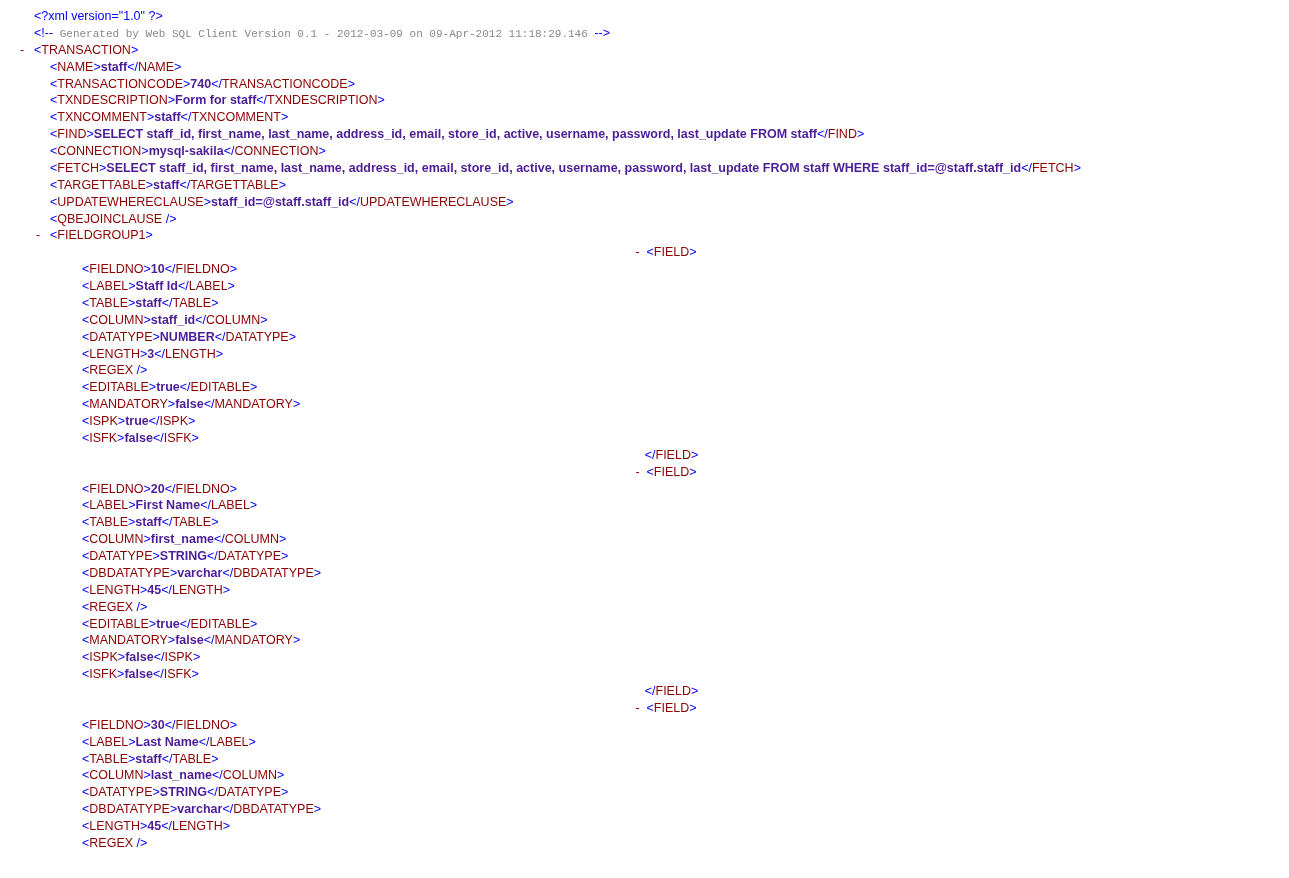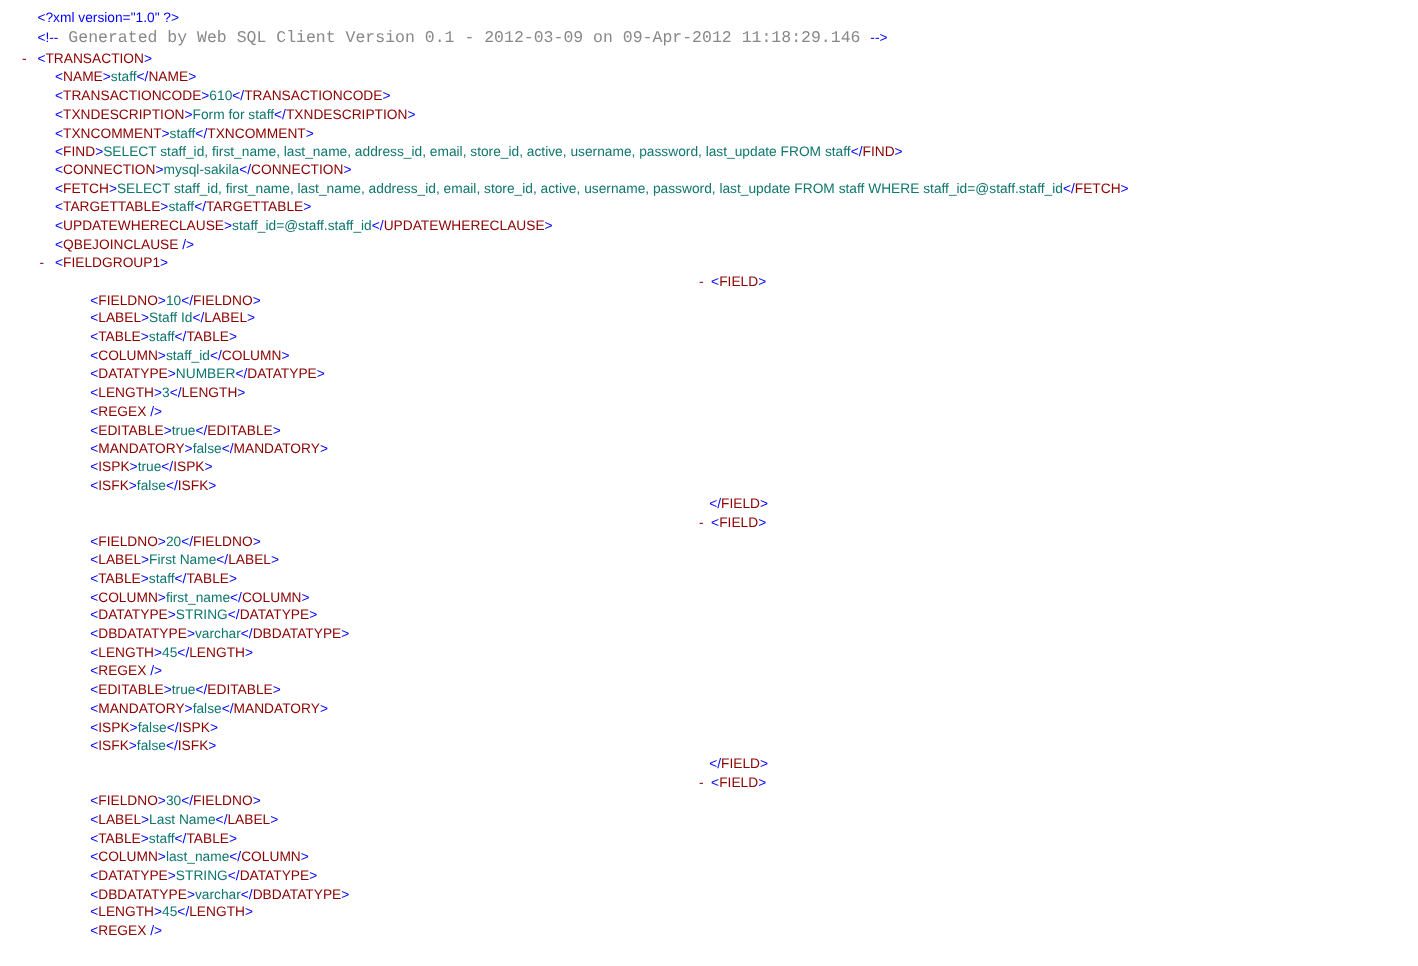--- a/index.html
+++ b/index.html
@@ -11,39 +11,39 @@
     color: #000;
     line-height: 1.35;
     white-space: nowrap;
   }
   .line { display: block; }
   .i1 { padding-left: 22px; }
   .i2 { padding-left: 38px; }
   .i3 { padding-left: 54px; text-align: center; }
   .i4 { padding-left: 70px; }
   .pi { color: #0000ff; }
-  .comment { color: #888888; font-family: "Courier New", monospace; font-size: 15px; }
+  .comment { color: #888888; font-family: "Courier New", monospace; font-size: 11px; }
   .tag { color: #8B0000; }   
-  .val { color: #0f766e; font-weight: normal; }
+  .val { color: #4c1d95; font-weight: bold; }
   .toggle { color: #8B0000; font-family: Verdana, sans-serif; display:inline-block; width:10px; margin-left:-14px; padding-right:4px; user-select:none; }
   .bracket { color:#0000ff; }
 </style>
 </head>
 <body>
 
 <div>
   <span class="line i1"><span class="pi">&lt;?xml version="1.0" ?&gt;</span></span>
 
   <span class="line i1"><span class="bracket">&lt;!--</span><span class="comment">  Generated by Web SQL Client Version 0.1 - 2012-03-09 on 09-Apr-2012 11:18:29.146  </span><span class="bracket">--&gt;</span></span>
 
   <span class="line i1"><span class="toggle">-</span><span class="bracket">&lt;</span><span class="tag">TRANSACTION</span><span class="bracket">&gt;</span></span>
 
   <span class="line i2"><span class="bracket">&lt;</span><span class="tag">NAME</span><span class="bracket">&gt;</span><span class="val">staff</span><span class="bracket">&lt;/</span><span class="tag">NAME</span><span class="bracket">&gt;</span></span>
 
-  <span class="line i2"><span class="bracket">&lt;</span><span class="tag">TRANSACTIONCODE</span><span class="bracket">&gt;</span><span class="val">610</span><span class="bracket">&lt;/</span><span class="tag">TRANSACTIONCODE</span><span class="bracket">&gt;</span></span>
+  <span class="line i2"><span class="bracket">&lt;</span><span class="tag">TRANSACTIONCODE</span><span class="bracket">&gt;</span><span class="val">740</span><span class="bracket">&lt;/</span><span class="tag">TRANSACTIONCODE</span><span class="bracket">&gt;</span></span>
 
   <span class="line i2"><span class="bracket">&lt;</span><span class="tag">TXNDESCRIPTION</span><span class="bracket">&gt;</span><span class="val">Form for staff</span><span class="bracket">&lt;/</span><span class="tag">TXNDESCRIPTION</span><span class="bracket">&gt;</span></span>
 
   <span class="line i2"><span class="bracket">&lt;</span><span class="tag">TXNCOMMENT</span><span class="bracket">&gt;</span><span class="val">staff</span><span class="bracket">&lt;/</span><span class="tag">TXNCOMMENT</span><span class="bracket">&gt;</span></span>
 
   <span class="line i2"><span class="bracket">&lt;</span><span class="tag">FIND</span><span class="bracket">&gt;</span><span class="val">SELECT staff_id, first_name, last_name, address_id, email, store_id, active, username, password, last_update FROM staff</span><span class="bracket">&lt;/</span><span class="tag">FIND</span><span class="bracket">&gt;</span></span>
 
   <span class="line i2"><span class="bracket">&lt;</span><span class="tag">CONNECTION</span><span class="bracket">&gt;</span><span class="val">mysql-sakila</span><span class="bracket">&lt;/</span><span class="tag">CONNECTION</span><span class="bracket">&gt;</span></span>
 
   <span class="line i2"><span class="bracket">&lt;</span><span class="tag">FETCH</span><span class="bracket">&gt;</span><span class="val">SELECT staff_id, first_name, last_name, address_id, email, store_id, active, username, password, last_update FROM staff WHERE staff_id=@staff.staff_id</span><span class="bracket">&lt;/</span><span class="tag">FETCH</span><span class="bracket">&gt;</span></span>

